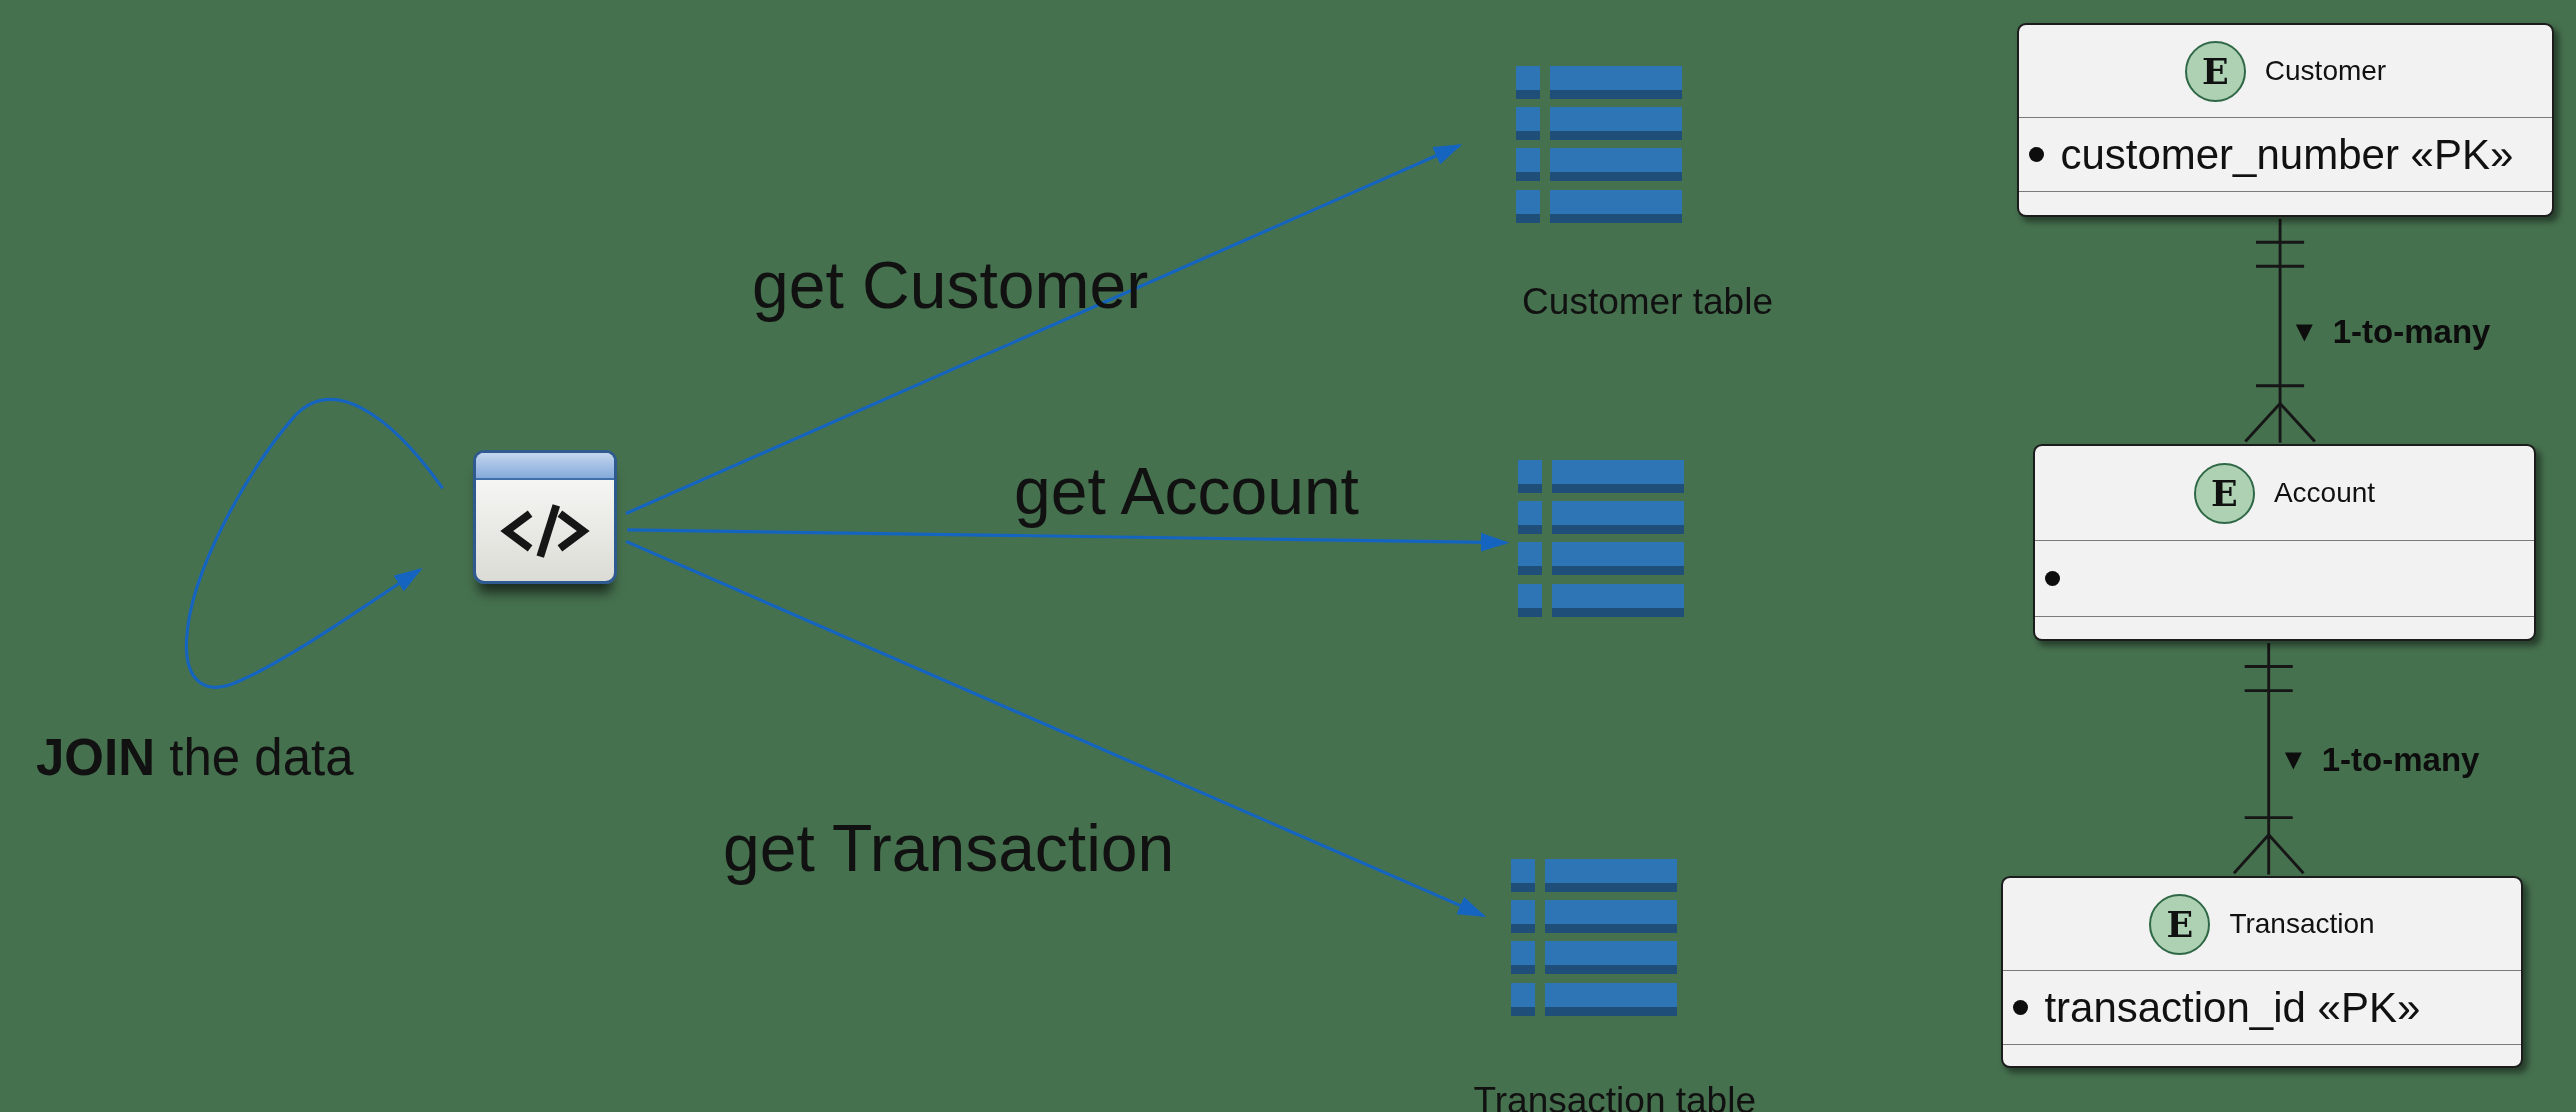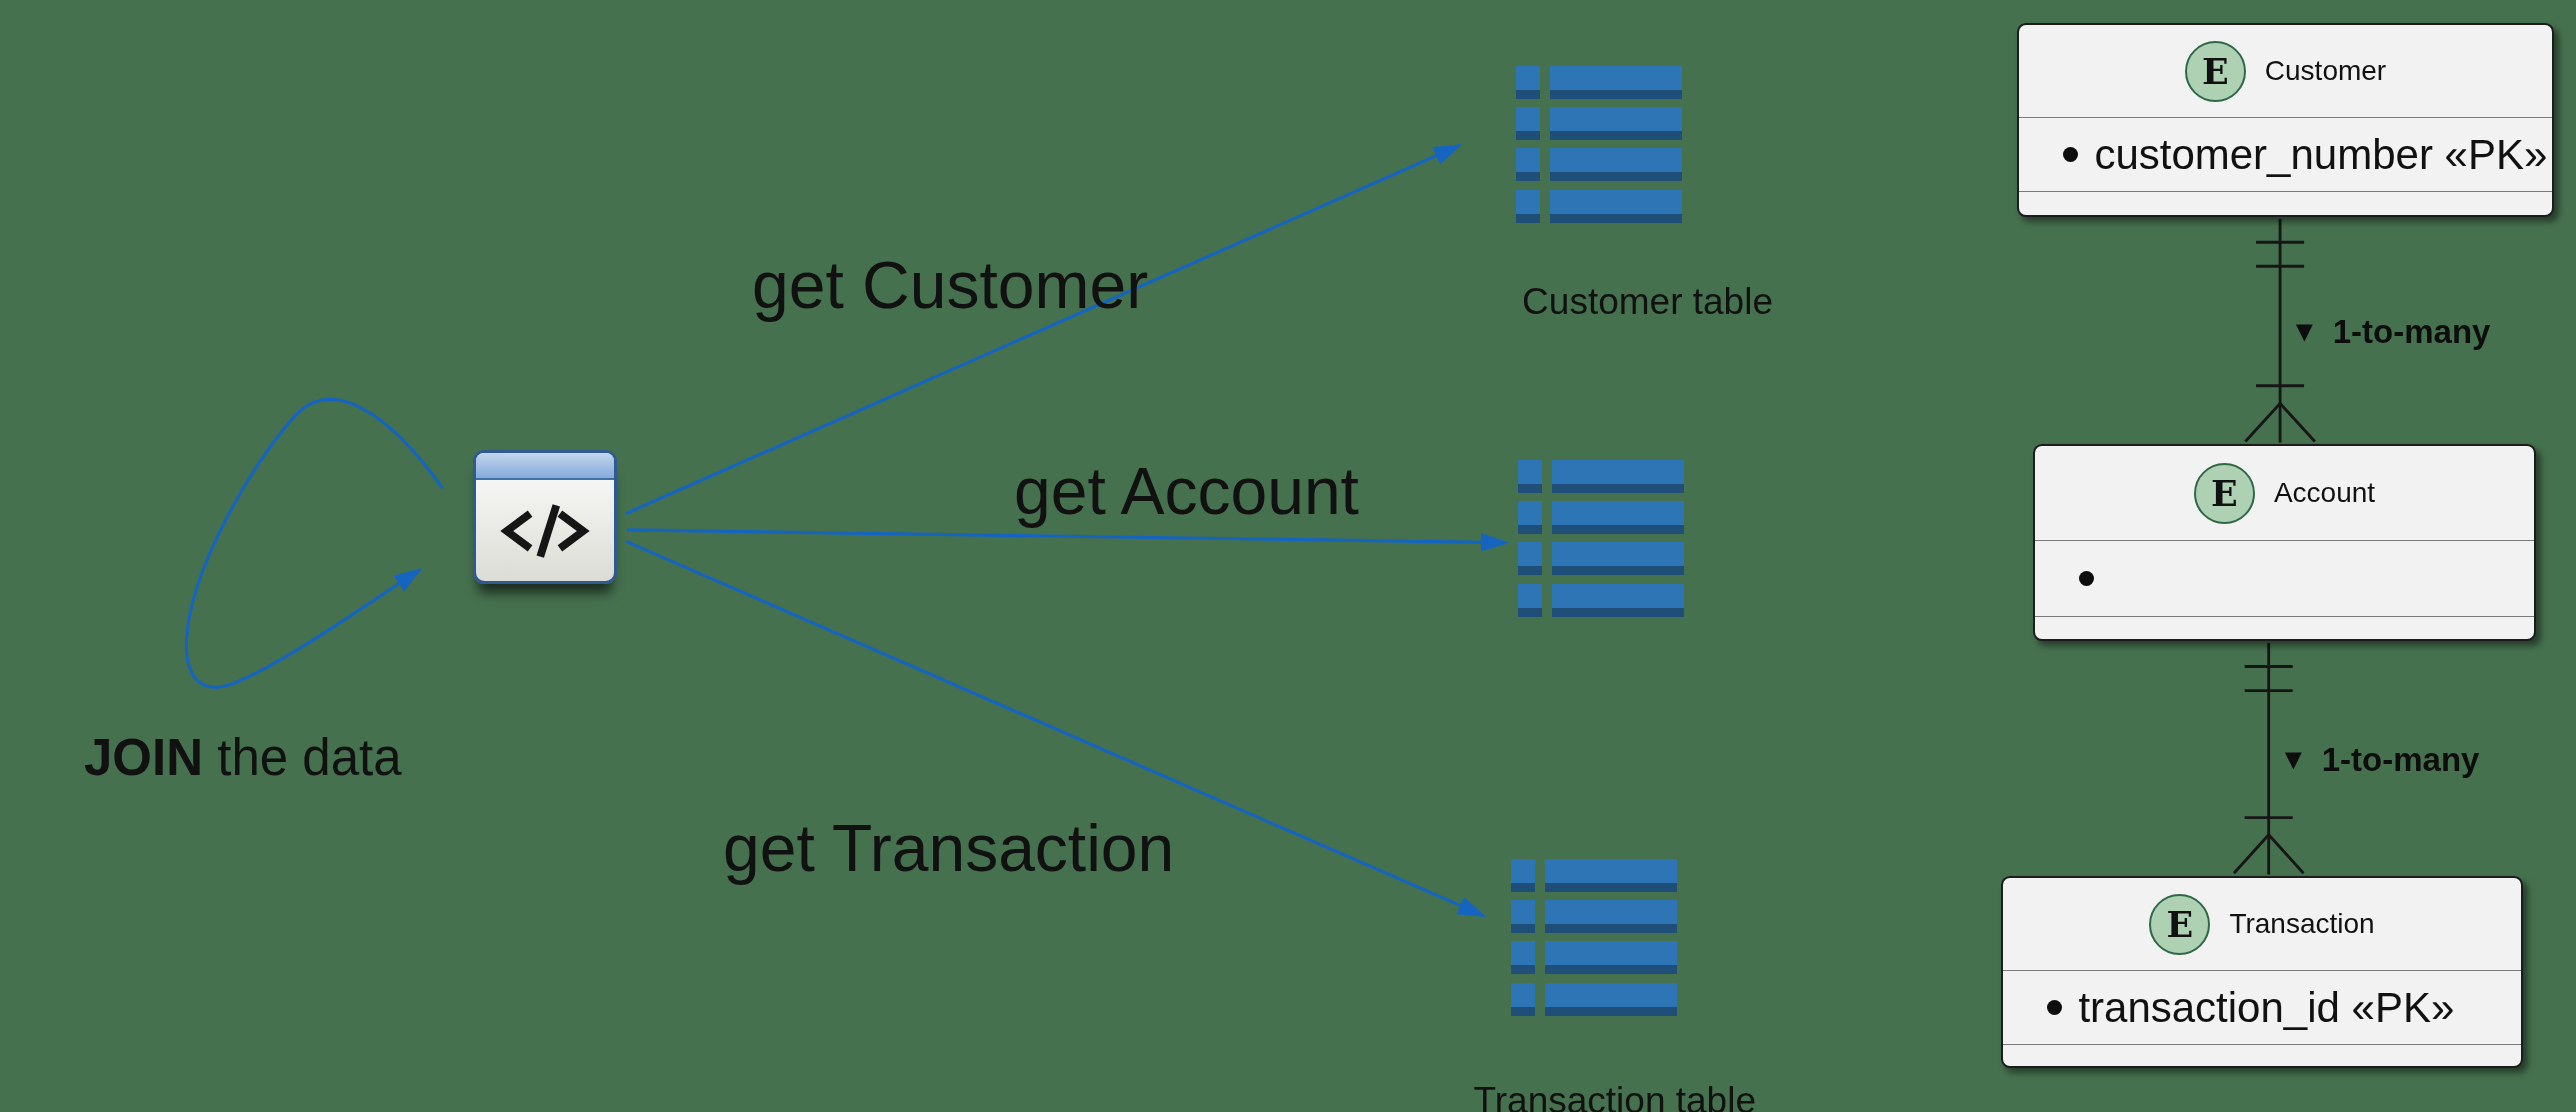--- a/index.html
+++ b/index.html
@@ -26,21 +26,21 @@
     background:linear-gradient(#c3d6ee, #85aadb);
     border-bottom:2.5px solid #3F6FA8;
   }
   .code-icon .glyph-wrap{
     position:absolute;left:0;top:28px;right:0;bottom:0;
     display:flex;align-items:center;justify-content:center;
   }
 
   
   .flow-label{position:absolute;font-size:66px;line-height:1;white-space:nowrap;}
-  .join-label{position:absolute;left:36px;top:732px;font-size:51px;line-height:1;white-space:nowrap;margin-left:48px;}
+  .join-label{position:absolute;left:36px;top:732px;font-size:51px;line-height:1;white-space:nowrap;}
   .join-label .b{font-weight:bold;}
   .table-label{position:absolute;width:379px;text-align:right;font-size:37px;line-height:1;white-space:nowrap;}
 
   
   .table-icon{position:absolute;width:166px;display:flex;flex-direction:column;gap:8.2px;}
   .trow{display:flex;gap:10px;height:33px;}
   .tcell-s,.tcell-w{background:linear-gradient(#2E75B6 0 74%, #1F4E79 74% 100%);}
   .tcell-s{width:24px;}
   .tcell-w{flex:1;}
 
@@ -57,21 +57,21 @@
   }
   .entity .ecircle{
     width:61px;height:61px;border-radius:50%;
     background:#ADD1B2;border:2.5px solid #2F6846;box-sizing:border-box;
     display:flex;align-items:center;justify-content:center;
     font-family:"DejaVu Serif", serif;font-weight:bold;font-size:35px;color:#111;
   }
   .entity .ename{font-size:28px;}
   .entity .attr{
     display:flex;align-items:center;gap:16.4px;
-    padding-left:44px;border-bottom:1.9px solid #7a7a7a;
+    padding-left:10px;border-bottom:1.9px solid #7a7a7a;
   }
   .entity .bullet{width:15px;height:15px;border-radius:50%;background:#0d0d0d;flex:0 0 auto;}
   .entity .atext{font-size:42px;white-space:nowrap;}
   .entity .foot{flex:1;}
 
   
   .rel-label{
     position:absolute;display:flex;align-items:center;gap:14px;
     font-weight:bold;font-size:33px;color:#0d0d0d;white-space:nowrap;line-height:1;
   }

